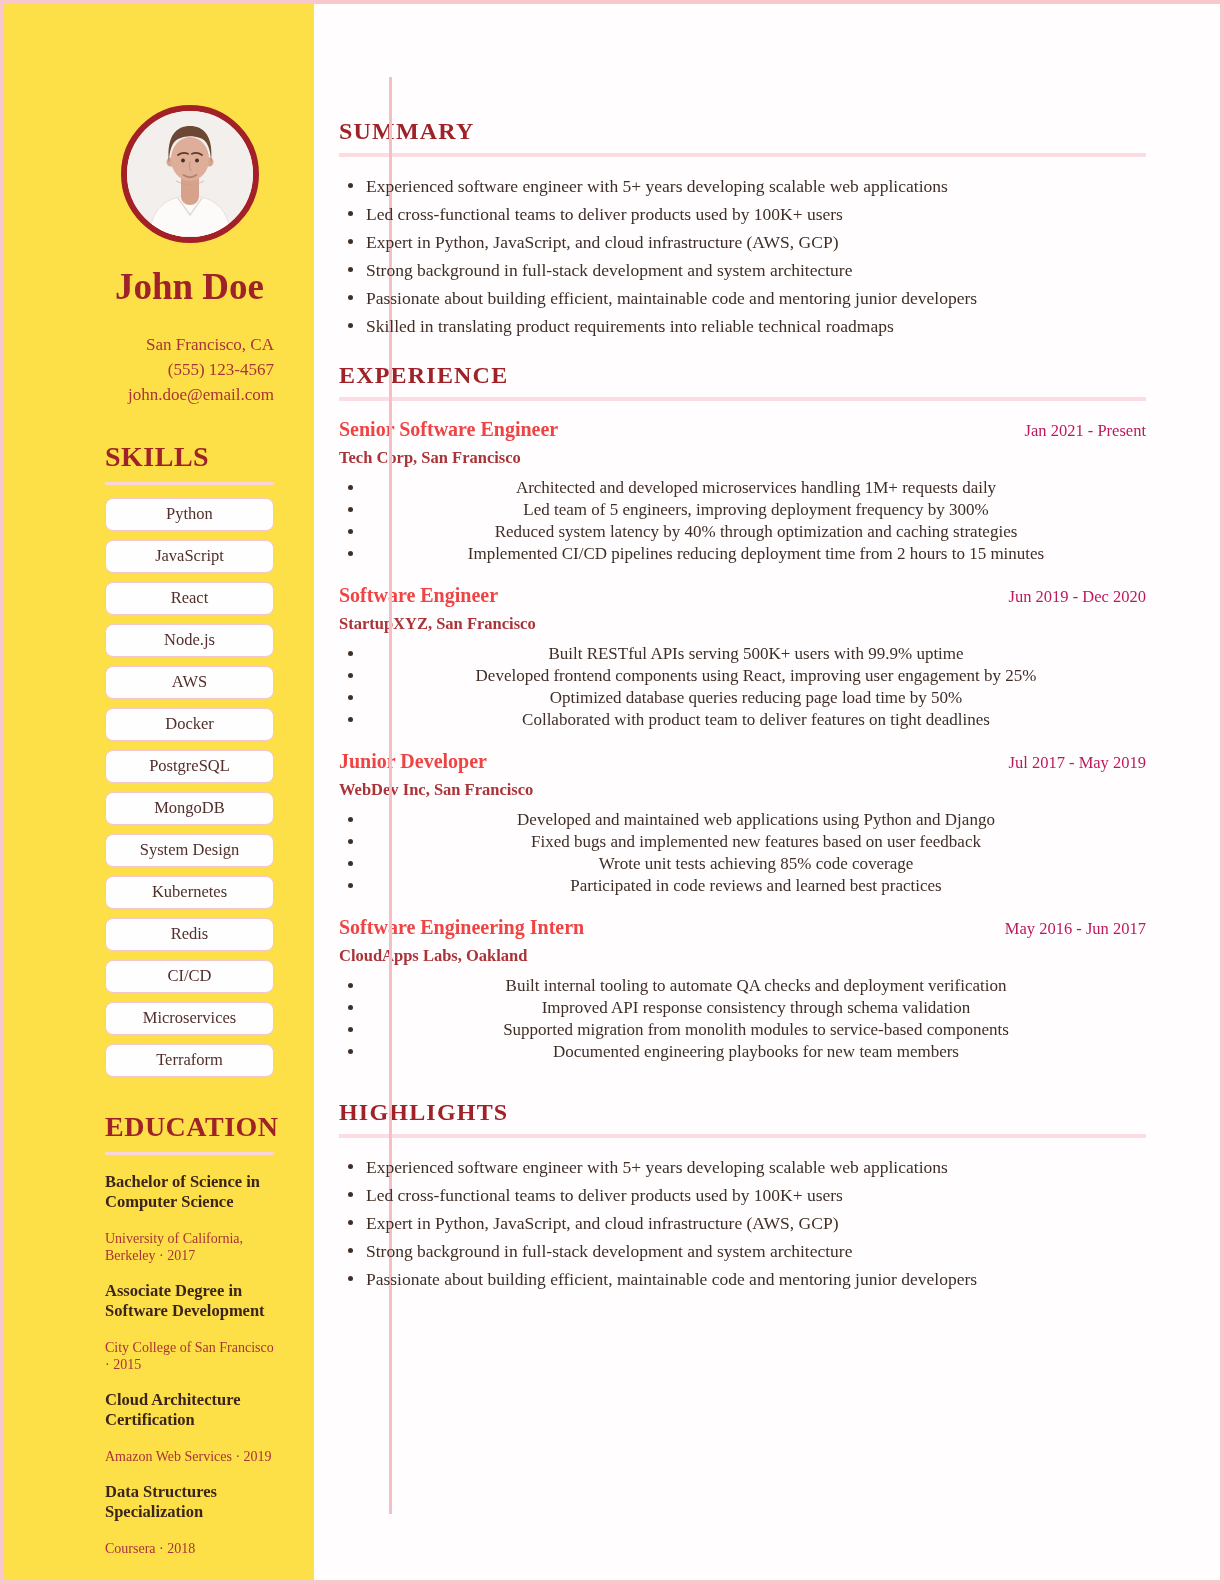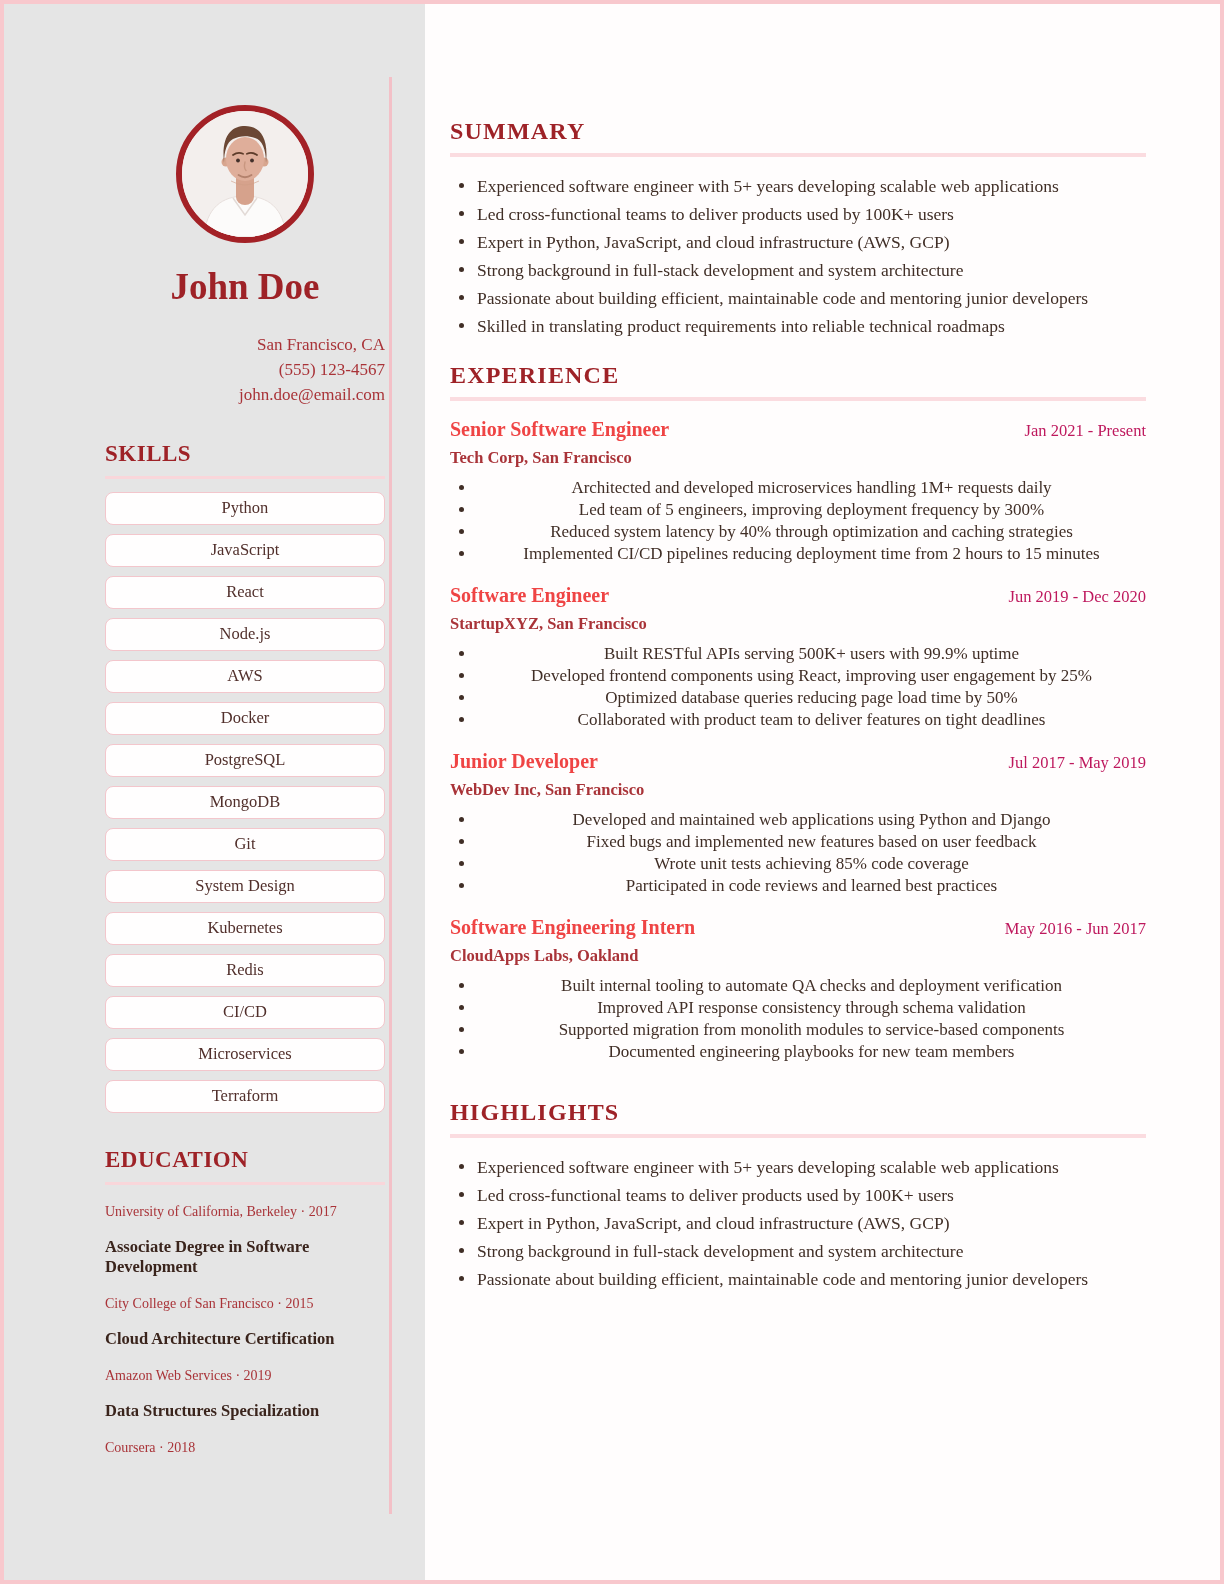--- a/index.html
+++ b/index.html
@@ -13,23 +13,23 @@
     width:1224px;height:1584px;
     box-sizing:border-box;
     border:4px solid #f8c8cd;
     background:#fffdfd;
     display:flex;
     overflow:hidden;
   }
   
   .sidebar{
     flex:none;
-    width:421px;
-    box-sizing:border-box;
-    background:#e5e5e5;
+    width:310px;
+    box-sizing:border-box;
+    background:#fde047;
     padding:101px 40px 0 101px;
   }
   .vdivider{
     position:absolute;
     left:385px;top:73px;
     width:3px;height:1437px;
     background:#f3c0c7;
   }
   .photo-ring{
     width:126px;height:126px;
@@ -50,21 +50,21 @@
   }
   .contact{
     margin-top:20px;
     text-align:center;
     color:#a93338;
     font-size:17px;
   }
   .contact div{line-height:25px;text-align:right;}
   .sb-h2{
     margin:34px 0 0;
-    font-size:23px;
+    font-size:28px;
     font-weight:bold;
     letter-spacing:0.5px;
     color:#9e2227;
   }
   .sb-rule{height:3px;background:#f9d6da;margin-top:9px;}
   .pills{margin-top:13px;}
   .pill{
     box-sizing:border-box;
     height:33px;
     margin-bottom:9px;
@@ -163,33 +163,33 @@
     <div class="sb-rule"></div>
     <div class="pills">
       <div class="pill">Python</div>
       <div class="pill">JavaScript</div>
       <div class="pill">React</div>
       <div class="pill">Node.js</div>
       <div class="pill">AWS</div>
       <div class="pill">Docker</div>
       <div class="pill">PostgreSQL</div>
       <div class="pill">MongoDB</div>
-      <div class="pill">Git</div>
       <div class="pill">System Design</div>
       <div class="pill">Kubernetes</div>
       <div class="pill">Redis</div>
       <div class="pill">CI/CD</div>
       <div class="pill">Microservices</div>
       <div class="pill">Terraform</div>
     </div>
 
     <h2 class="sb-h2">EDUCATION</h2>
     <div class="sb-rule"></div>
     <div>
       <div class="edu-item">
+        <div class="edu-degree">Bachelor of Science in Computer Science</div>
         <div class="edu-detail">University of California, Berkeley · 2017</div>
       </div>
       <div class="edu-item">
         <div class="edu-degree">Associate Degree in Software Development</div>
         <div class="edu-detail">City College of San Francisco · 2015</div>
       </div>
       <div class="edu-item">
         <div class="edu-degree">Cloud Architecture Certification</div>
         <div class="edu-detail">Amazon Web Services · 2019</div>
       </div>

